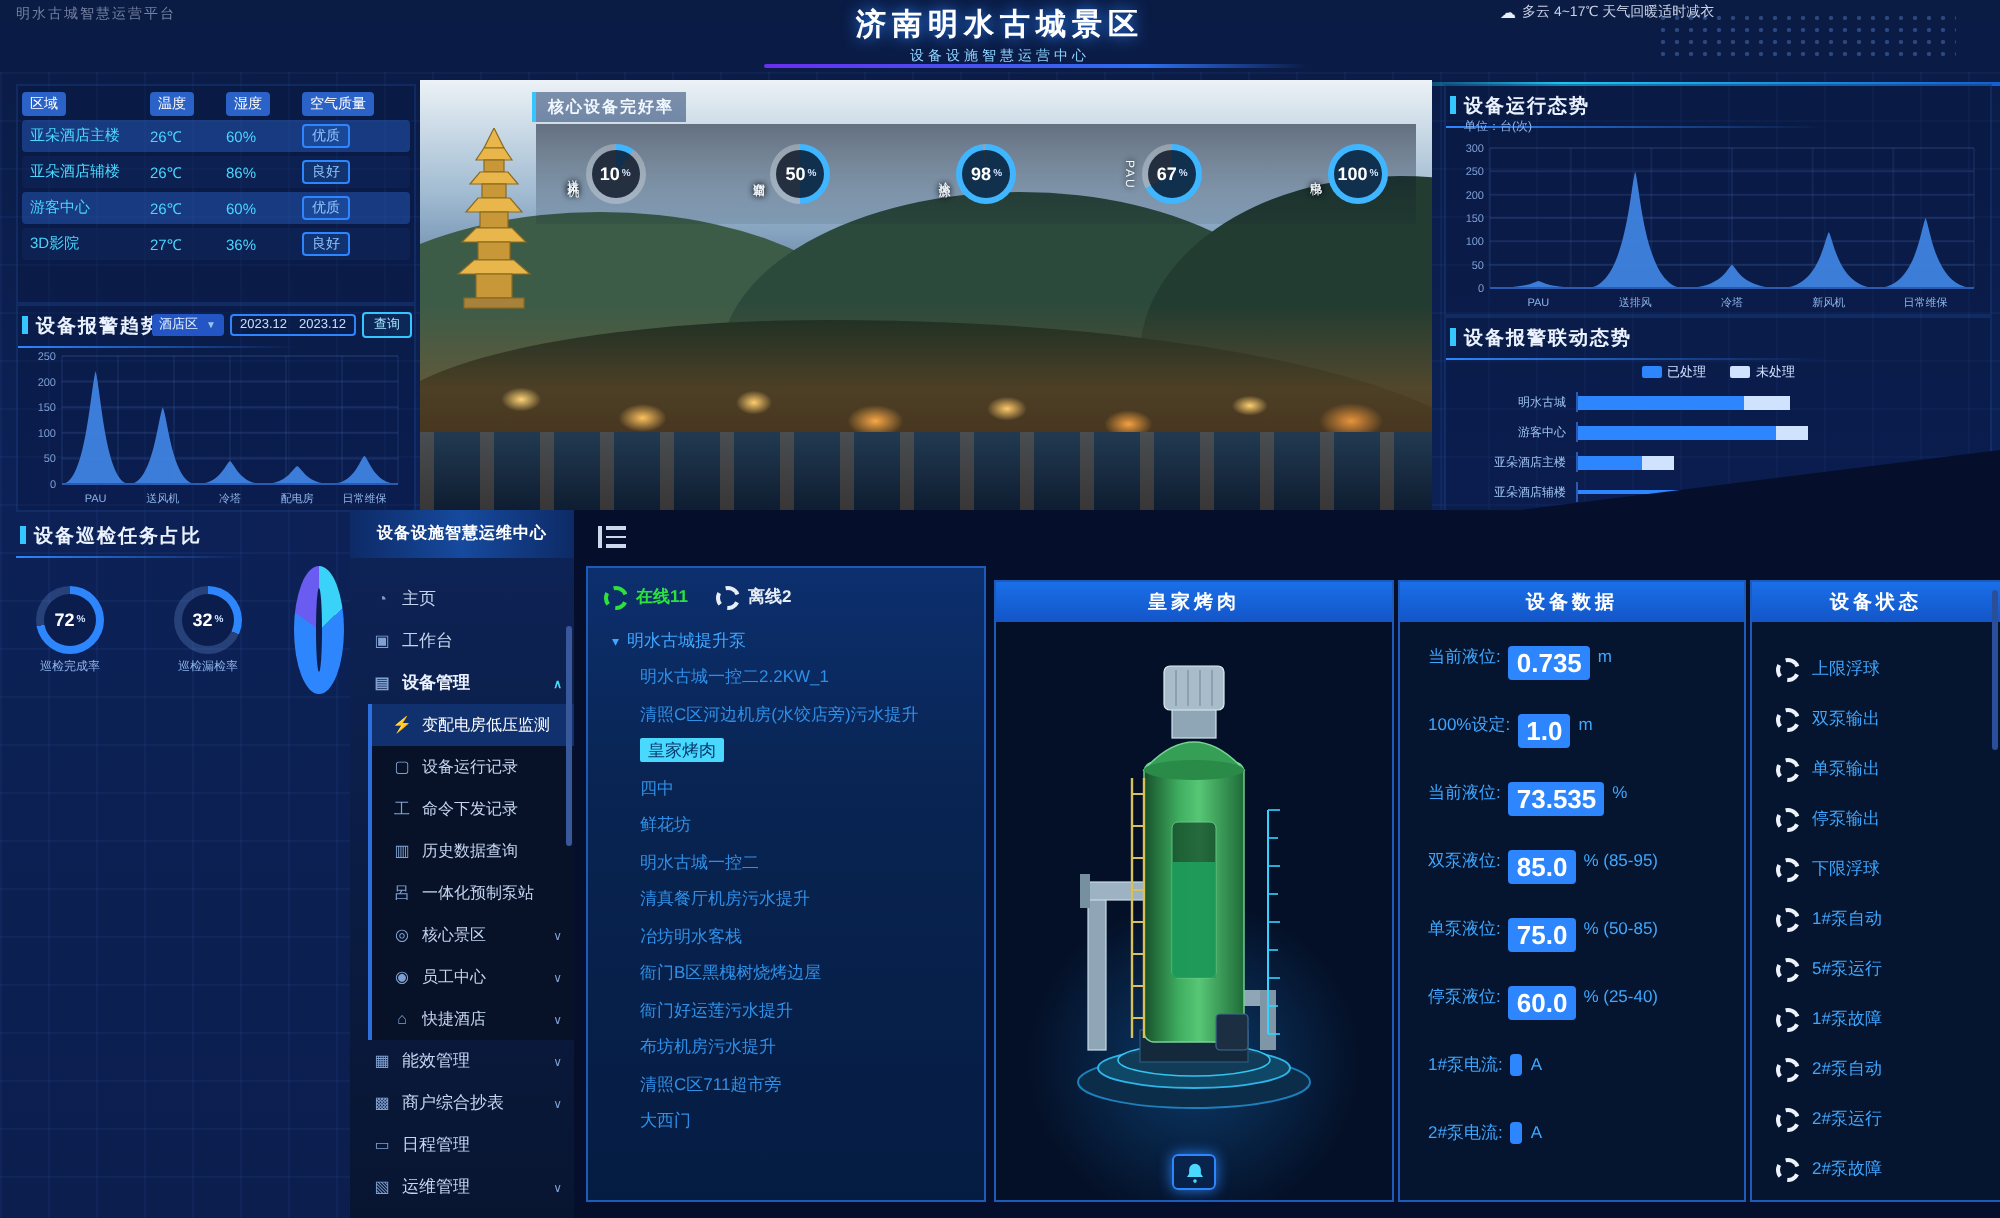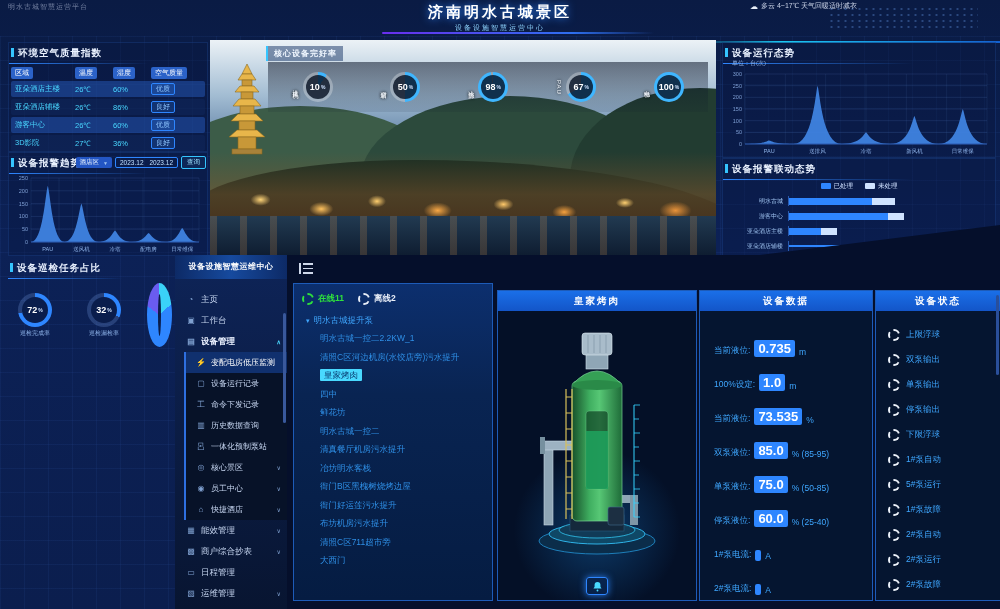--- a/index.html
+++ b/index.html
@@ -77,21 +77,21 @@
       radial-gradient(9px 5px at 82% 66%,#ffd070,transparent),
       radial-gradient(16px 9px at 92% 76%,#e8933a,transparent),
       linear-gradient(180deg,rgba(90,60,30,0) 0%,rgba(140,85,40,.45) 55%,rgba(90,50,25,.7) 100%)}
   .water{position:absolute;left:0;right:0;bottom:0;height:18%;background:linear-gradient(180deg,#223a51,#0e1d31)}
   .water::after{content:"";position:absolute;inset:0;opacity:.35;
      background:repeating-linear-gradient(90deg,rgba(255,170,80,.5) 0 7px,transparent 7px 30px)}
   .pagoda{position:absolute;left:16px;top:24px}
   .ovl-title{position:absolute;left:56px;top:6px;font-size:8px;font-weight:bold;color:#f0f7ff;
      background:rgba(20,50,100,.5);padding:2px 6px;border-left:2px solid #35c5ff;letter-spacing:1px}
   #gauges{position:absolute;left:58px;top:22px;right:8px;height:50px;display:flex;justify-content:space-between;
-     align-items:center;background:linear-gradient(180deg,rgba(12,22,42,.55),rgba(12,22,42,.1));padding:0 24px}
+     align-items:center;background:linear-gradient(180deg,rgba(12,22,42,.55),rgba(12,22,42,.1));padding:0 14px}
   .gauge{display:flex;align-items:center;gap:4px}
   .glabel{writing-mode:vertical-rl;font-size:6px;color:#f4f9ff;letter-spacing:1px;line-height:1.1;max-height:38px;text-shadow:0 0 3px #000}
   .gring{width:30px;height:30px;border-radius:50%;position:relative}
   .gring .hole{inset:3px;background:rgba(5,15,32,.8)}
   
   .p-rtrend{left:722px;top:42px;width:272px;height:114px}
   .runit{position:absolute;left:9px;top:16px;font-size:6px;color:#8fb4ea}
   .rt-chart{position:absolute;left:2px;right:2px;top:23px;bottom:1px}
   .p-linkage{left:722px;top:158px;width:272px;height:97px;overflow:hidden}
   .legend{display:flex;justify-content:center;gap:12px;font-size:6.5px;color:#cfe0ff;margin-top:2px}
@@ -143,21 +143,21 @@
   .p-pump{left:210px;top:35px;width:198px;background:#041027}
   .pbody{position:absolute;left:0;right:0;top:20px;bottom:0;
      background:radial-gradient(60% 40% at 50% 76%,rgba(20,100,170,.5),transparent 70%)}
   .pump-svg{position:absolute;left:50%;top:8px;transform:translateX(-50%)}
   .bell{position:absolute;left:50%;bottom:5px;transform:translateX(-50%);width:20px;height:16px;border:1px solid #2e86ff;
      border-radius:3px;background:rgba(10,40,90,.55);box-shadow:0 0 7px rgba(46,134,255,.9);
      display:flex;align-items:center;justify-content:center}
   
   .p-data{left:412px;top:35px;width:172px}
   .drows{padding:12px 0 0 14px}
-  .drow{display:flex;align-items:flex-end;height:34px;font-size:8.5px;color:#3fa7ff;white-space:nowrap}
+  .drow{display:flex;align-items:flex-start;height:34px;font-size:8.5px;color:#3fa7ff;white-space:nowrap}
   .chip{background:#2e86ff;color:#fff;font-weight:bold;font-size:13px;border-radius:2px;padding:1px 4px;margin:0 4px;display:inline-block;min-height:10px}
   .chip:empty{padding:0;width:6px;height:11px}
   
   .p-status{left:588px;top:35px;width:124px}
   .srows{padding:11px 0 0 12px}
   .srow{display:flex;align-items:center;gap:6px;height:25px;font-size:8.5px;color:#3fa7ff}
   .srow .lifebuoy{color:#eef3fb}
   .c-scroll{position:absolute;right:1px;top:40px;width:3px;height:80px;background:#2a4f9a;border-radius:2px}
 </style>
 </head>
@@ -173,21 +173,20 @@
   </div>
   <div class="weather">
     <span class="wicon">☁</span>
     <span>多云 4~17℃ 天气回暖适时减衣</span>
   </div>
   <div class="hline-l"></div>
   <div class="hline-r"></div>
   <div class="hdots"></div>
 
   <div class="panel boxed p-air">
-    <div class="ptitle">环境空气质量指数</div>
     <div class="air-head">
       <span>区域</span>
       <span>温度</span>
       <span>湿度</span>
       <span>空气质量</span>
     </div>
     <div class="air-body">
 
         <div class="arow">
           <span>亚朵酒店主楼</span>

